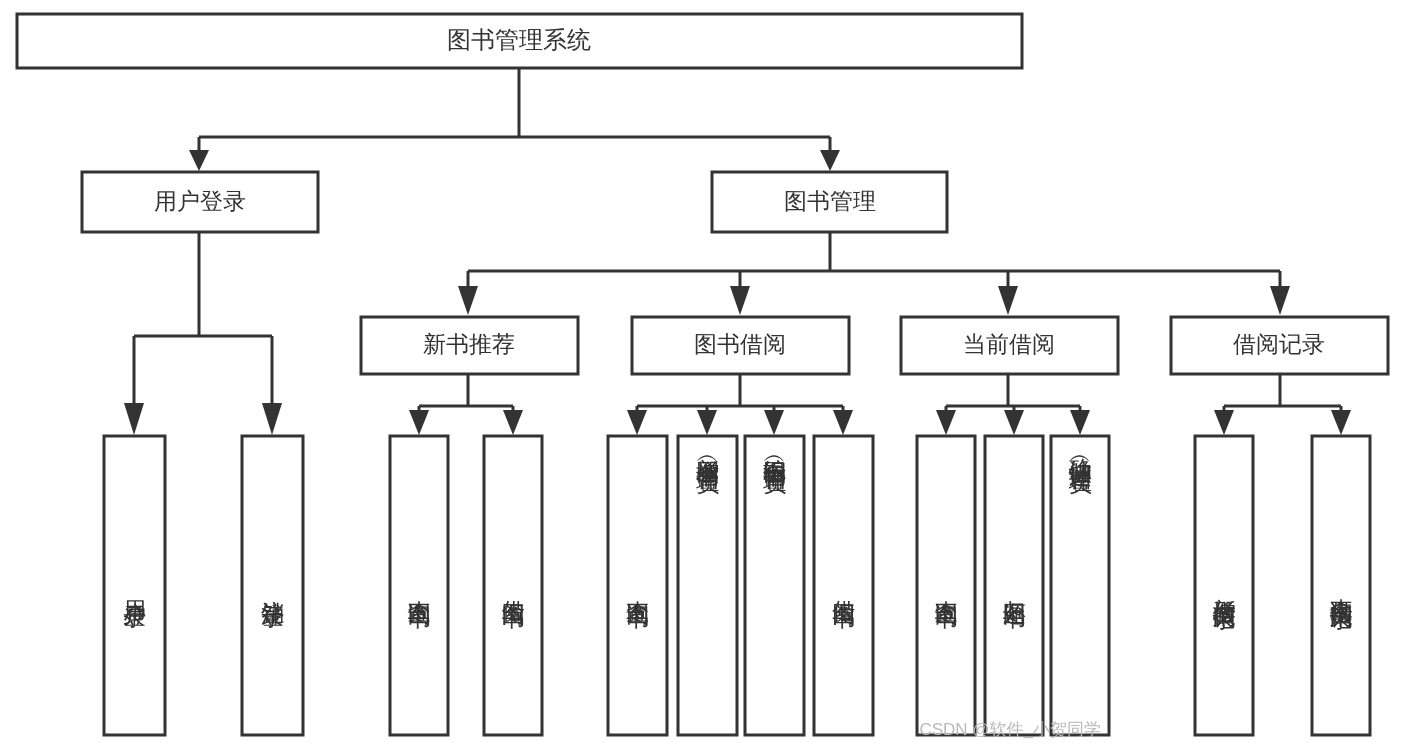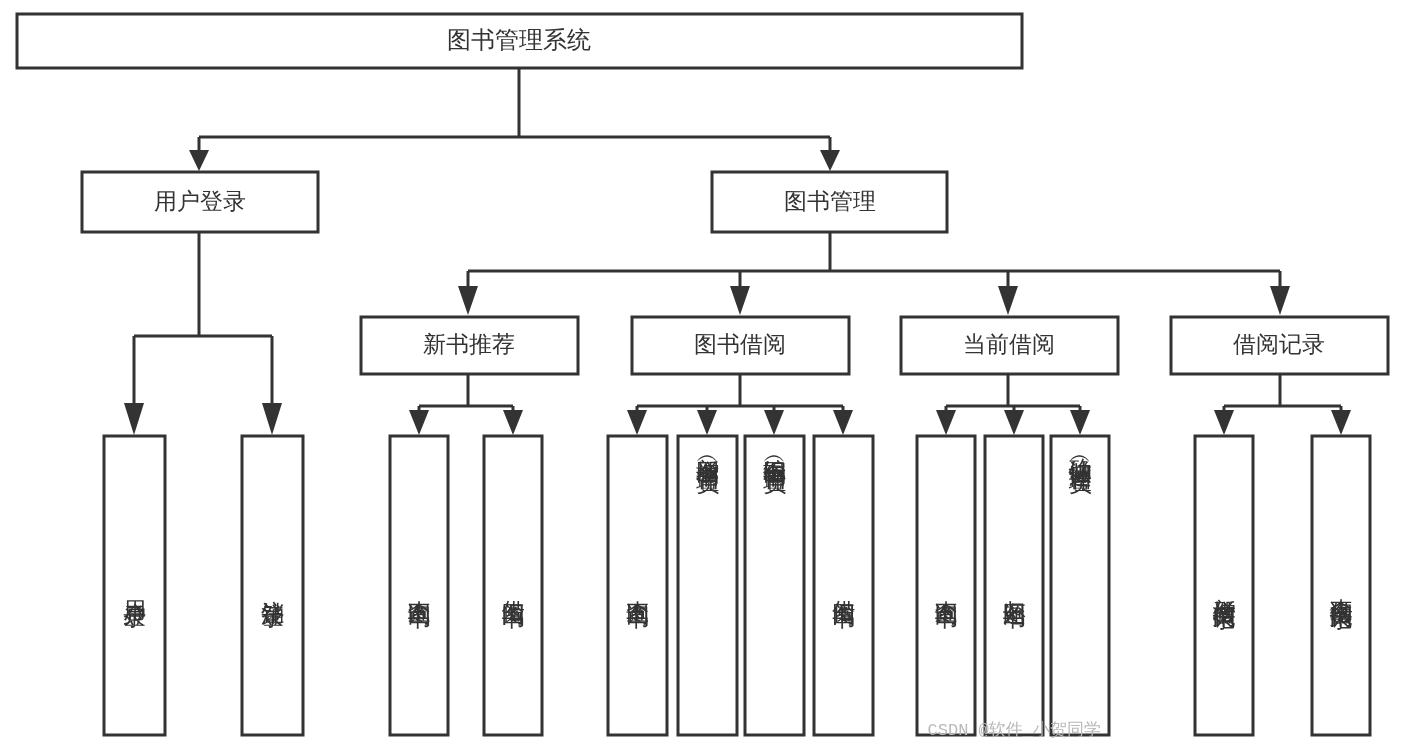--- a/index.html
+++ b/index.html
@@ -68,21 +68,21 @@
     line-height: 1.02;
     color: #333333;
     letter-spacing: 2px;
     white-space: nowrap;
     text-align: center;
   }
   .watermark {
     position: absolute;
     right: 18px;
     bottom: 6px;
-    font-family: Liberation Mono, monospace;
+    font-family: Liberation Sans, sans-serif;
     font-size: 17px;
     color: #b9b9b9;
     white-space: nowrap;
     pointer-events: none;
     margin-top: 24px;
   }
 </style>
 </head>
 <body>
 

